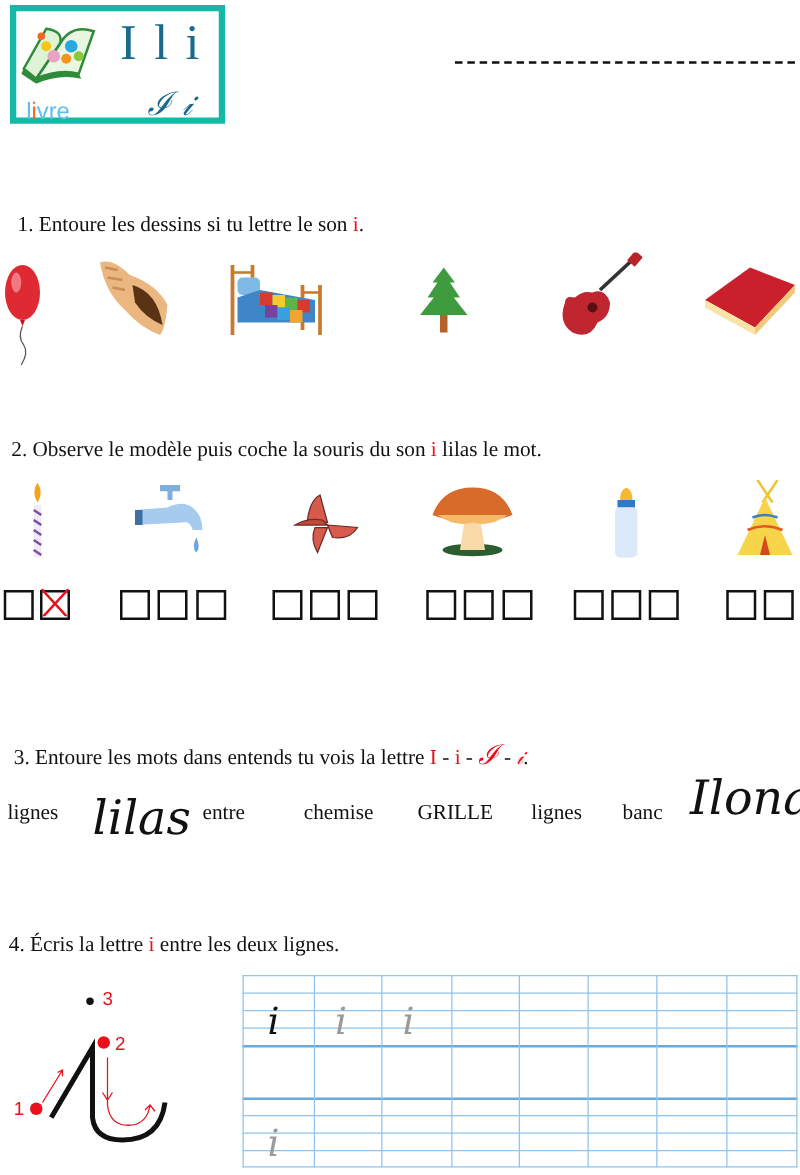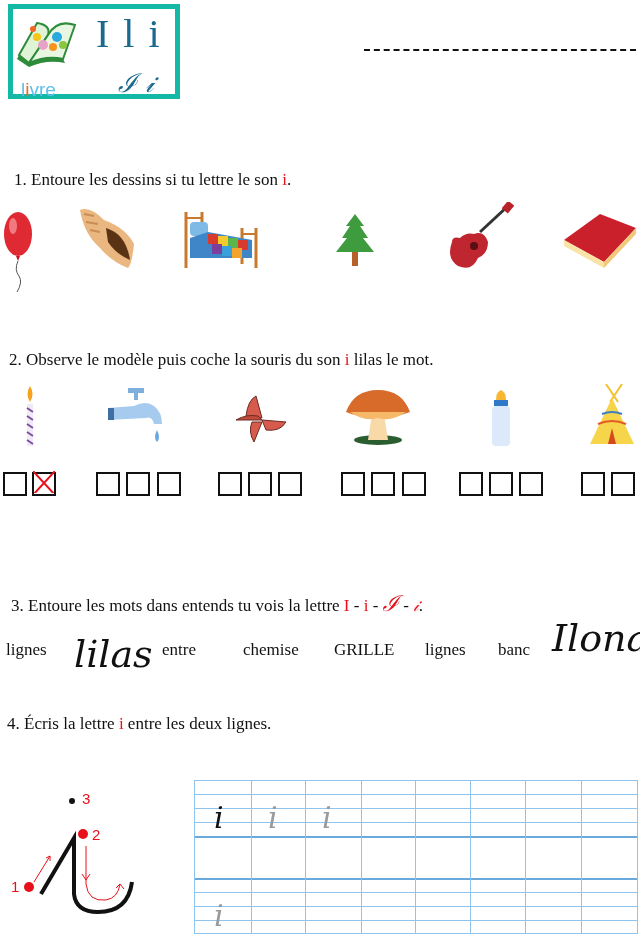--- a/index.html
+++ b/index.html
@@ -167,21 +167,21 @@
 
 <span class="word" style="left:6px">lignes</span>
 <span class="cursive" style="left:74px;top:632px">lilas</span>
 <span class="word" style="left:162px">entre</span>
 <span class="word" style="left:243px">chemise</span>
 <span class="word" style="left:334px">GRILLE</span>
 <span class="word" style="left:425px">lignes</span>
 <span class="word" style="left:498px">banc</span>
 <span class="cursive" style="left:552px;top:616px">Ilona</span>
 
-<div class="abs q" style="left:7px;top:714px">
+<div class="abs q" style="left:7px;top:746px">
   <span>4.</span> <span>Écris la lettre </span><span class="red">i</span><span> entre les deux lignes.</span>
 </div>
 
 <svg class="abs" style="left:6px;top:784px" width="134" height="136" viewBox="0 0 134 136">
   <circle cx="66" cy="17" r="3" fill="#111"></circle>
   <text x="76" y="20" font-size="15" fill="#e8101a" font-family="Liberation Sans, sans-serif">3</text>
   <circle cx="77" cy="50" r="5" fill="#e8101a"></circle>
   <text x="86" y="56" font-size="15" fill="#e8101a" font-family="Liberation Sans, sans-serif">2</text>
   <circle cx="23" cy="103" r="5" fill="#e8101a"></circle>
   <text x="5" y="108" font-size="15" fill="#e8101a" font-family="Liberation Sans, sans-serif">1</text>

